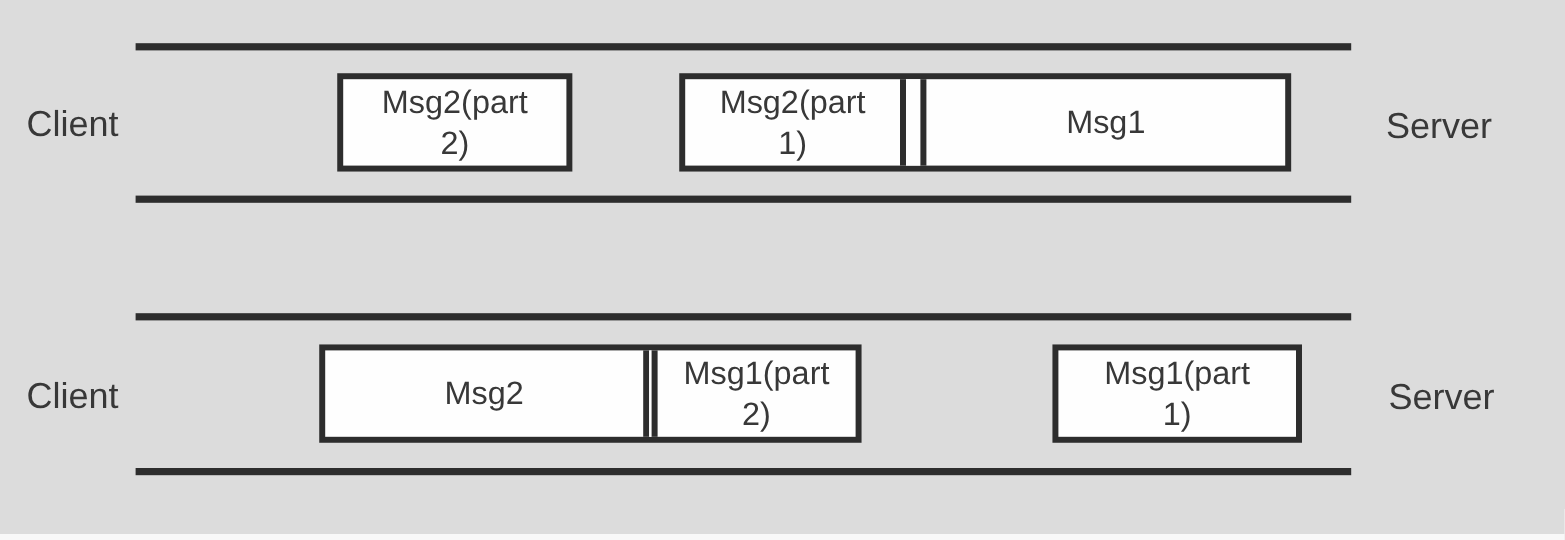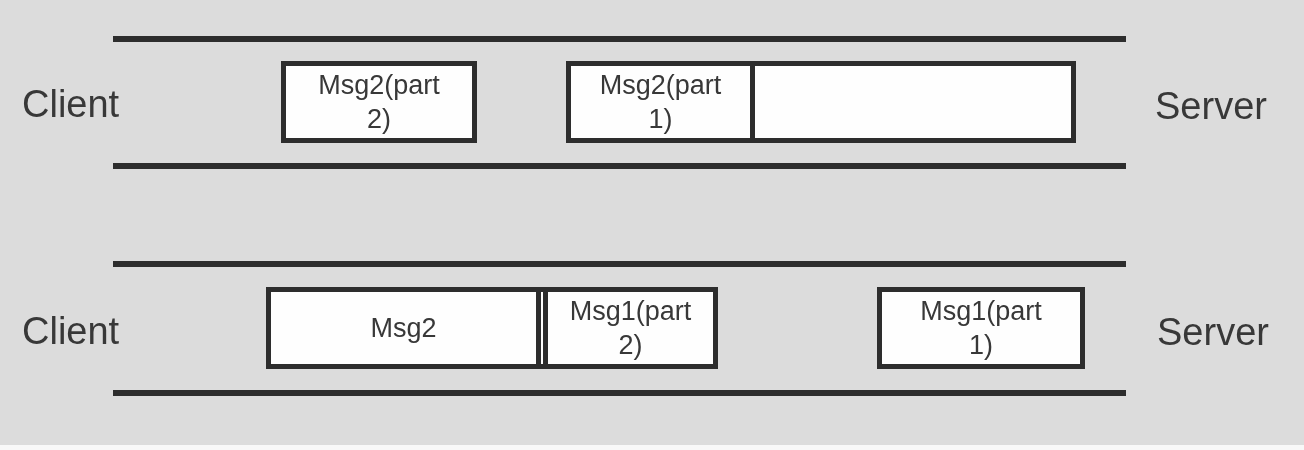--- a/index.html
+++ b/index.html
@@ -15,21 +15,21 @@
   .stage {
     position: relative;
     width: 1304px;
     height: 450px;
     background: var(--background);
     overflow: hidden;
     font-family: "Liberation Sans", sans-serif;
   }
   .endpoint-label {
     position: absolute;
-    font-size: 38px;
+    font-size: 30px;
     line-height: 36px;
     color: var(--text);
     white-space: nowrap;
   }
   .pipe-line {
     position: absolute;
     left: 113px;
     width: 1013px;
     height: 6px;
     background: var(--line);
@@ -92,20 +92,26 @@
     </div>
 
     <div class="box-group" style="left:566px; top:61px; width:510px;">
       <div class="cell" style="width:184px; border-right:5px solid var(--box-border);">
         <div class="box-text">
           <span>Msg2(part</span>
           <span>1)</span>
         </div>
       </div>
       <div class="divider-gap" style="width:12px;"></div>
+      <div class="cell" style="width:304px; border-left:5px solid var(--box-border);">
+        <div class="box-text">
+          <span>Msg1</span>
+          <span></span>
+        </div>
+      </div>
     </div>
 
     <span class="endpoint-label" style="left:1155px; top:88px;">Server</span>
   </section>
 
   <section>
     <span class="endpoint-label" style="left:22px; top:313px;">Client</span>
 
     <div class="pipe-line" style="top:261px;"></div>
     <div class="pipe-line" style="top:390px;"></div>

